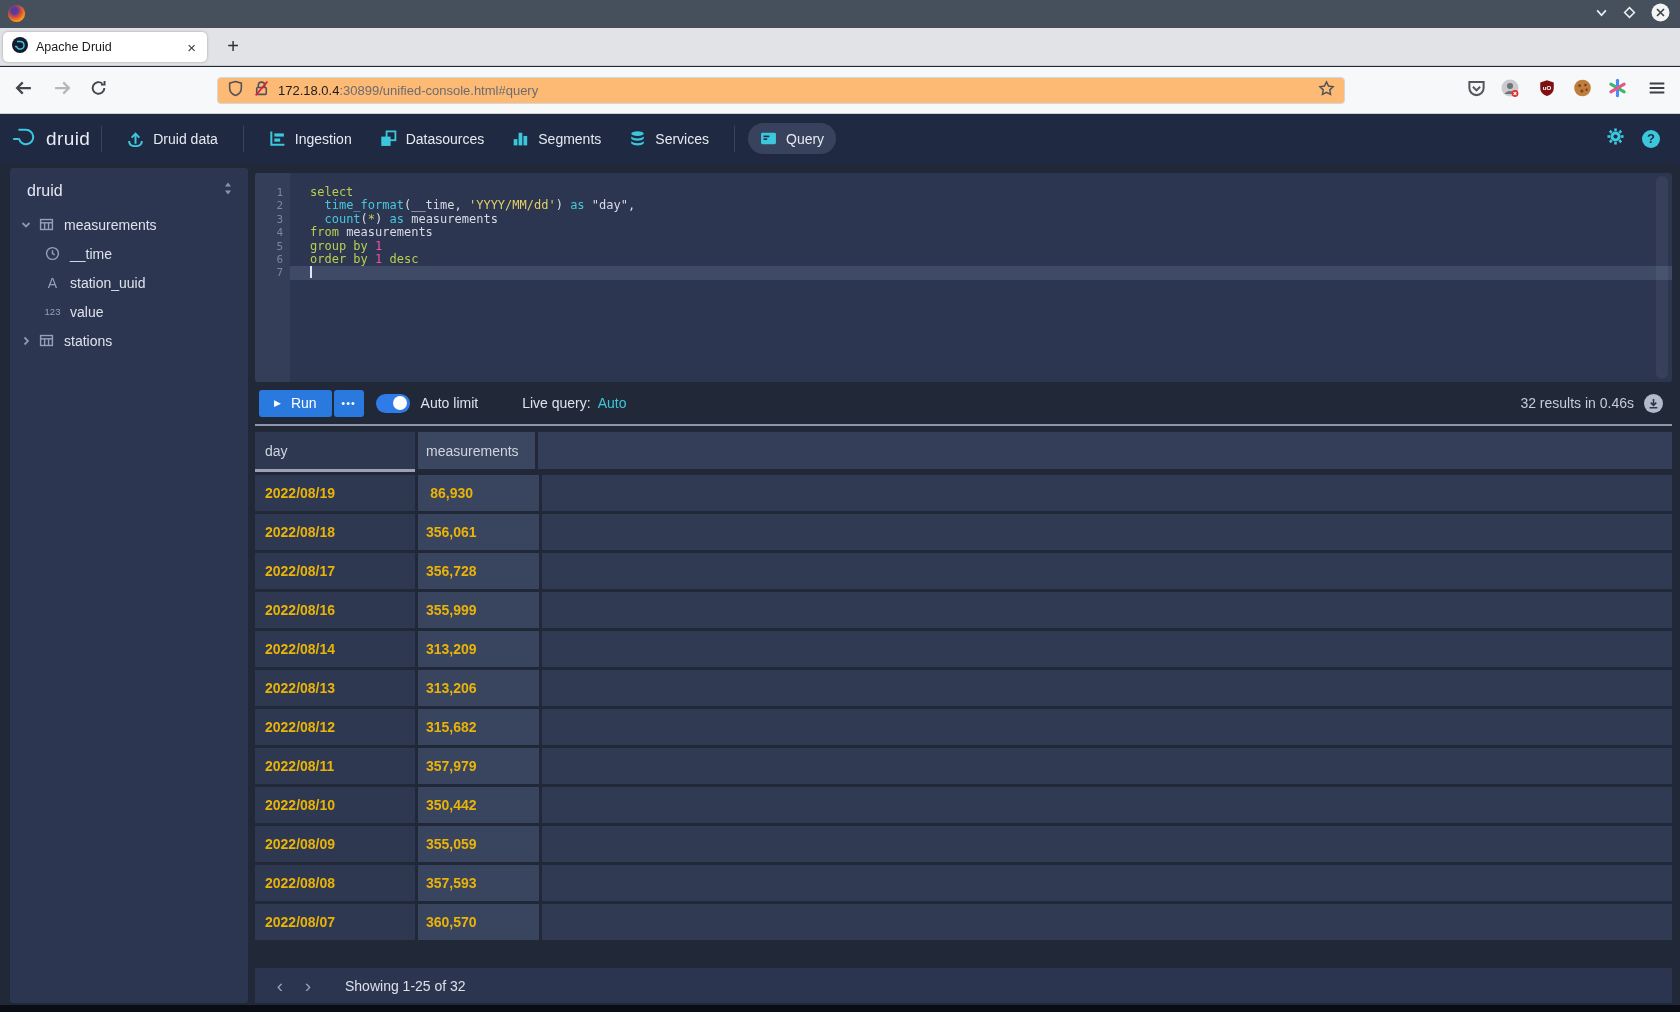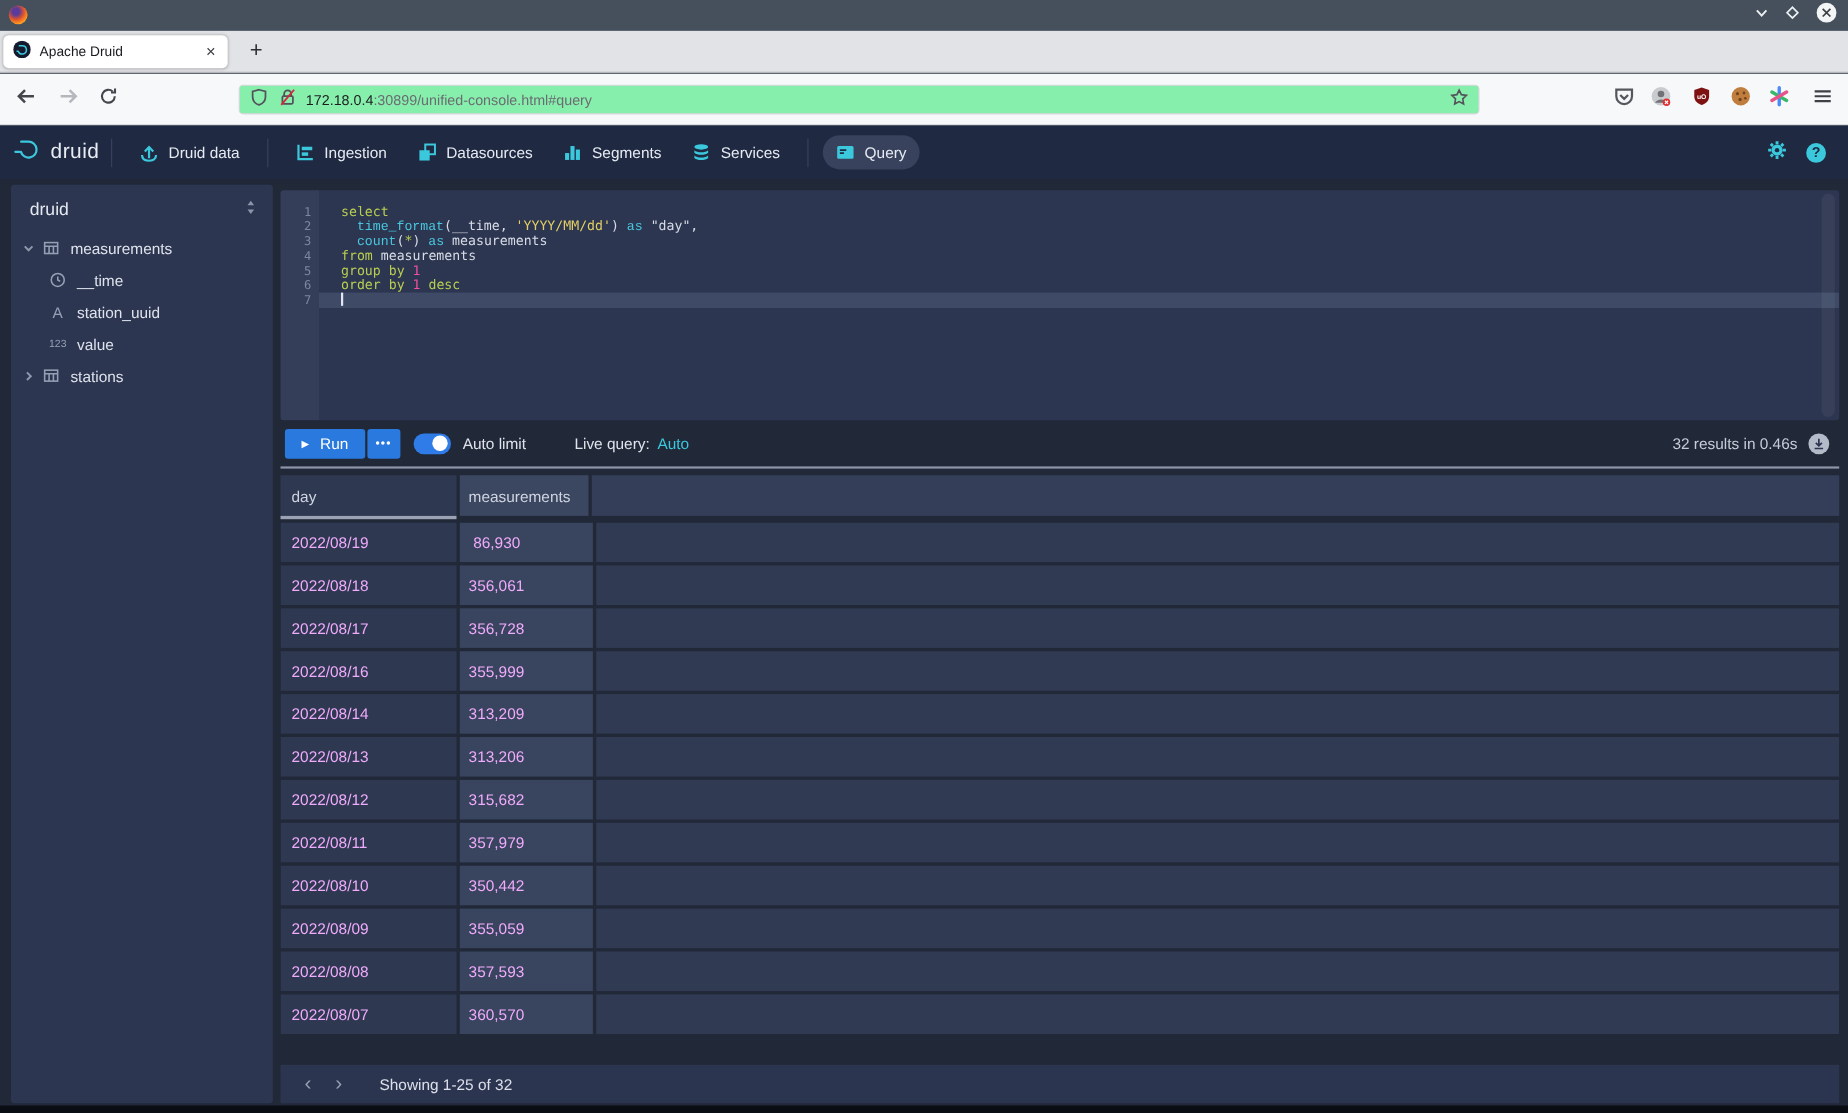--- a/index.html
+++ b/index.html
@@ -18,21 +18,21 @@
   .tabbar { position:absolute; top:28px; left:0; right:0; height:38px; background:#e2e3e6; border-bottom:1px solid #c9cacd; }
   .tab { position:absolute; left:3px; top:4px; width:204px; height:30px; background:#fff; border-radius:5px;
          box-shadow:0 0 3px rgba(0,0,0,.28); display:flex; align-items:center; padding:0 9px; }
   .tab-title { font-size:12.5px; color:#1b1b1f; margin-left:8px; flex:1; white-space:nowrap; overflow:hidden; }
   .tab-close { color:#3a3a40; font-size:15px; line-height:1; padding:0 2px; }
   .new-tab { position:absolute; left:220px; top:5px; font-size:20px; color:#2e2e33; width:26px; height:26px; text-align:center; line-height:26px; }
 
   
   .urlrow { position:absolute; top:67px; left:0; right:0; height:47px; background:#f7f8f9; border-bottom:1px solid #cfd0d4; }
   .nav-btn { position:absolute; top:50%; transform:translateY(-50%); }
-  .urlbar { position:absolute; left:217px; top:10px; width:1128px; height:27px; background:#86efac;
+  .urlbar { position:absolute; left:217px; top:10px; width:1128px; height:27px; background:#fdba74;
             border:1px solid #d6d6db; border-radius:4px; display:flex; align-items:center; padding:0 9px; }
   .url-text { font-size:13px; margin-left:9px; white-space:nowrap; }
   .url-host { color:#1d1d20; }
   .url-rest { color:#6b6b72; }
   .url-star { margin-left:auto; }
   .tool-ic { position:absolute; top:50%; transform:translateY(-50%); }
 
   
   .dnav { position:absolute; top:114px; left:0; right:0; height:49px; background:#1f2941; display:flex; align-items:center; padding-left:12px; }
   .brand { display:flex; align-items:center; gap:7px; }
@@ -61,21 +61,21 @@
   
   .main { position:absolute; left:255px; top:10px; width:1417px; height:830px; }
 
   .editor { position:absolute; top:0; left:0; right:0; height:209px; background:#2d3650; border-radius:3px; overflow:hidden;
             font-family:"DejaVu Sans Mono", monospace; font-size:12px; }
   .gutter { position:absolute; left:0; top:0; bottom:0; width:35px; background:#353e59; padding-top:13px; }
   .gnum { height:13.4px; line-height:13.4px; text-align:right; padding-right:7px; color:#7b86a0; font-size:11px; }
   .codewrap { position:absolute; left:35px; right:0; top:0; bottom:0; padding-top:13px; }
   .cline { height:13.4px; line-height:13.4px; padding-left:20px; white-space:pre; color:#d6dbe6; }
   .cline.cur { background:#3f4a66; }
-  .tok-kw{color:var(--kw);} .tok-fn{color:var(--fn);font-family:Liberation Mono, monospace;} .tok-str{color:var(--str);} .tok-num{color:var(--num);} .tok-pl{color:#d6dbe6;}
+  .tok-kw{color:var(--kw);} .tok-fn{color:var(--fn);} .tok-str{color:var(--str);} .tok-num{color:var(--num);} .tok-pl{color:#d6dbe6;}
   .cursor { display:inline-block; width:2px; height:12px; background:#e2e6f2; vertical-align:text-top; }
   .scrolltrack { position:absolute; right:4px; top:3px; bottom:3px; width:12px; background:rgba(255,255,255,0.05); border-radius:6px; }
 
   .runbar { position:absolute; top:209px; left:0; right:0; height:42px; display:flex; align-items:center; }
   .btn-run { height:27px; background:var(--blue); border-radius:3px; color:#fff; font-size:14px; display:flex; align-items:center; padding:0 15px; gap:10px; margin-left:4px; }
   .play { font-size:9px; }
   .btn-more { height:27px; width:30px; background:var(--blue); border-radius:3px; color:#fff; margin-left:2px; display:flex; align-items:center; justify-content:center; font-size:11px; letter-spacing:1px; }
   .switch { width:34px; height:19px; border-radius:10px; background:var(--toggle); margin-left:12px; position:relative; }
   .switch .knob { position:absolute; right:2.5px; top:2.5px; width:14px; height:14px; border-radius:50%; background:#fff; }
   .lbl { color:#dfe3ec; font-size:14px; }
@@ -89,21 +89,21 @@
 
   .thead { position:absolute; top:259px; left:0; right:0; height:37px; display:flex; }
   .th { display:flex; align-items:center; font-size:14px; color:#ced4e0; }
   .th-day  { width:160px; background:#2e3851; margin-right:3px; padding-left:10px; }
   .th-meas { width:117px; background:#3b4660; margin-right:3px; padding-left:8px; }
   .th-rest { flex:1; background:#343e58; }
   .day-underline { position:absolute; top:296px; left:0; width:160px; height:3px; background:#9aa2b4; }
 
   .rows { position:absolute; top:302px; left:0; right:0; height:528px; overflow:hidden; }
   .tr { height:36px; margin-bottom:3px; display:flex; }
-  .td { display:flex; align-items:center; font-size:14px; color:#f0abfc; }
+  .td { display:flex; align-items:center; font-size:14px; color:#eab308;font-weight:bold; }
   .td-day  { width:160px; background:#2e3851; margin-right:3px; padding-left:10px; }
   .td-meas { width:121px; background:#39445e; margin-right:3px; padding-left:8px; }
   .num { display:inline-block; min-width:47px; text-align:right; }
   .td-rest { flex:1; background:#303a52; }
 
   .pagination { position:absolute; top:795px; left:0; right:0; height:35px; background:#2c3550; display:flex; align-items:center; z-index:3; }
   .pg-chev { width:22px; text-align:center; color:#98a1b3; font-size:19px; line-height:1; }
   .pg-prev { margin-left:14px; }
   .pg-next { margin-left:6px; }
   .pg-label { margin-left:26px; color:#dce0ea; font-size:14px; }

